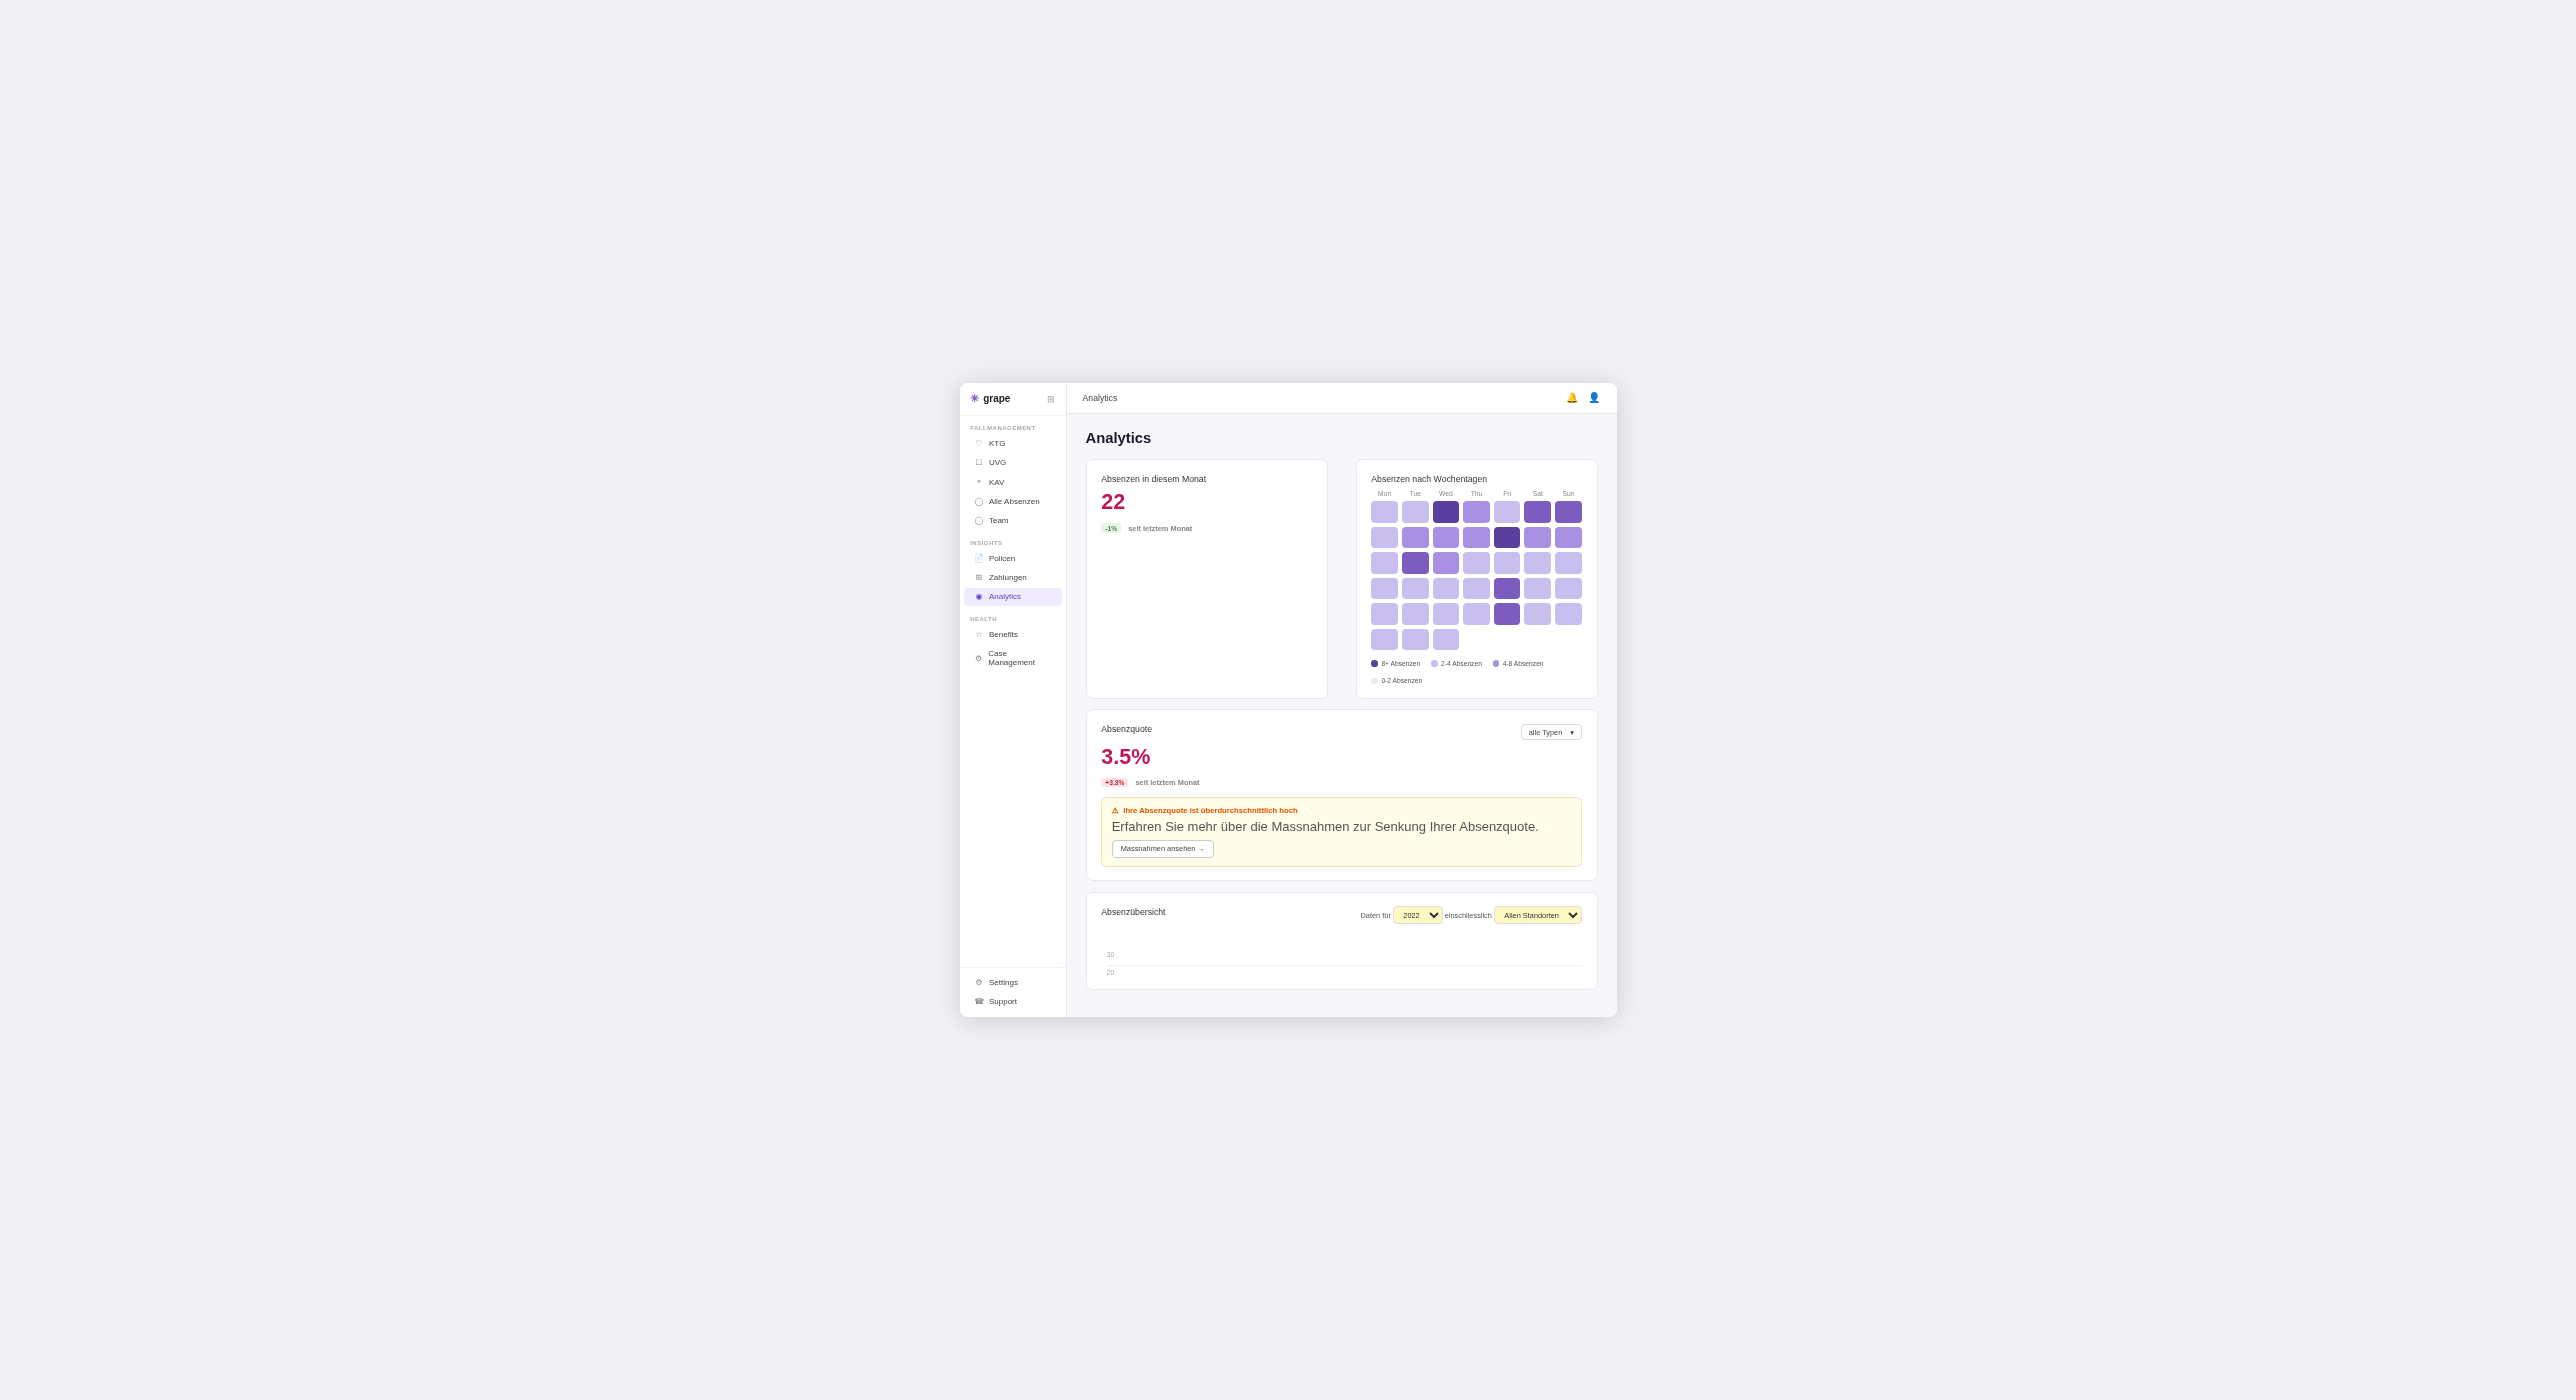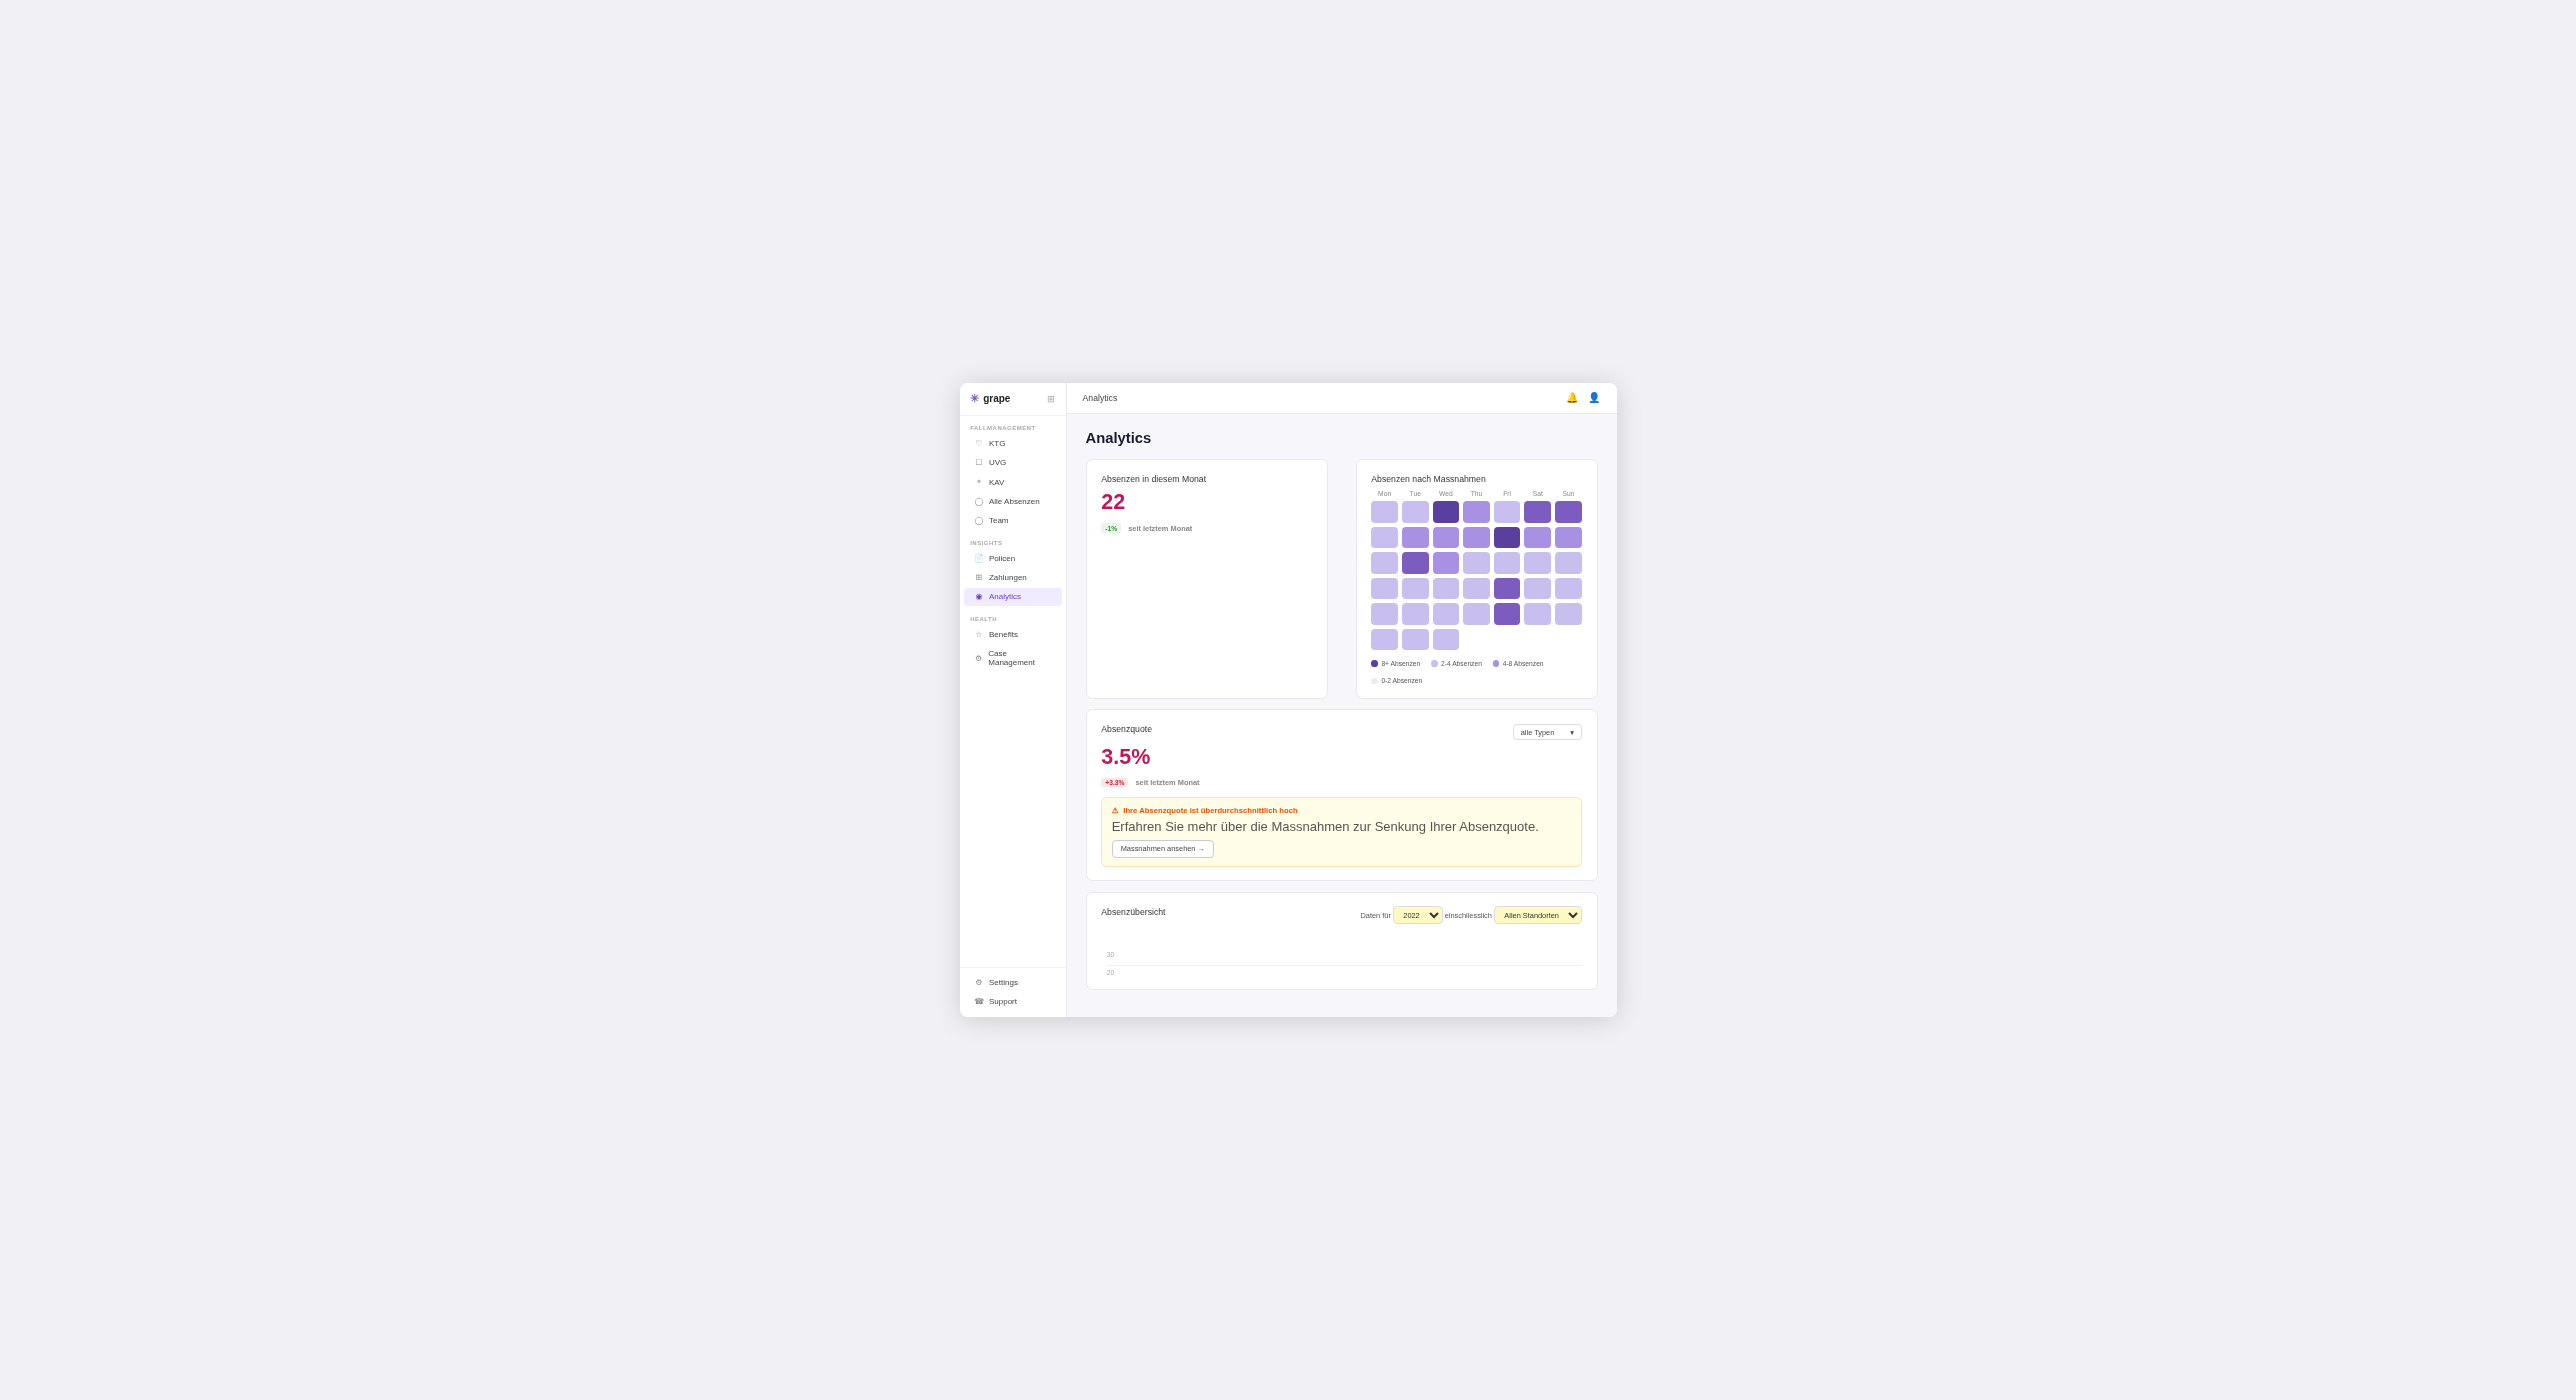--- a/index.html
+++ b/index.html
@@ -237,21 +237,21 @@
     .dropdown-btn {
       border: 0.7px solid #ddd;
       background: #fff;
       border-radius: 4px;
       padding: 2.7px 6.7px;
       font-size: 7.4px;
       color: #444;
       cursor: pointer;
       display: flex;
       align-items: center;
-      gap: 16px;
+      gap: 8px;
     }
     .warning-box {
       margin-top: 9.4px;
       border: 0.7px solid #ffe0b2;
       background: #fffde7;
       border-radius: 5.4px;
       padding: 8px 9.4px;
     }
     .warning-title {
       display: flex;
@@ -411,21 +411,21 @@
         <div class="card">
           <div class="card-title">Absenzen in diesem Monat</div>
           <div class="big-number">22</div>
           <div>
             <span class="change-badge">-1%</span>
             <span class="change-text">seit letztem Monat</span>
           </div>
         </div>
 
         <div class="card">
-          <div class="card-title">Absenzen nach Massnahmen</div>
+          <div class="card-title">Absenzen nach Wochentagen</div>
           <div class="heatmap-header">
             <div class="heatmap-day-label">Mon</div>
             <div class="heatmap-day-label">Tue</div>
             <div class="heatmap-day-label">Wed</div>
             <div class="heatmap-day-label">Thu</div>
             <div class="heatmap-day-label">Fri</div>
             <div class="heatmap-day-label">Sat</div>
             <div class="heatmap-day-label">Sun</div>
           </div>
           <div class="heatmap-grid" id="heatmap-grid">

